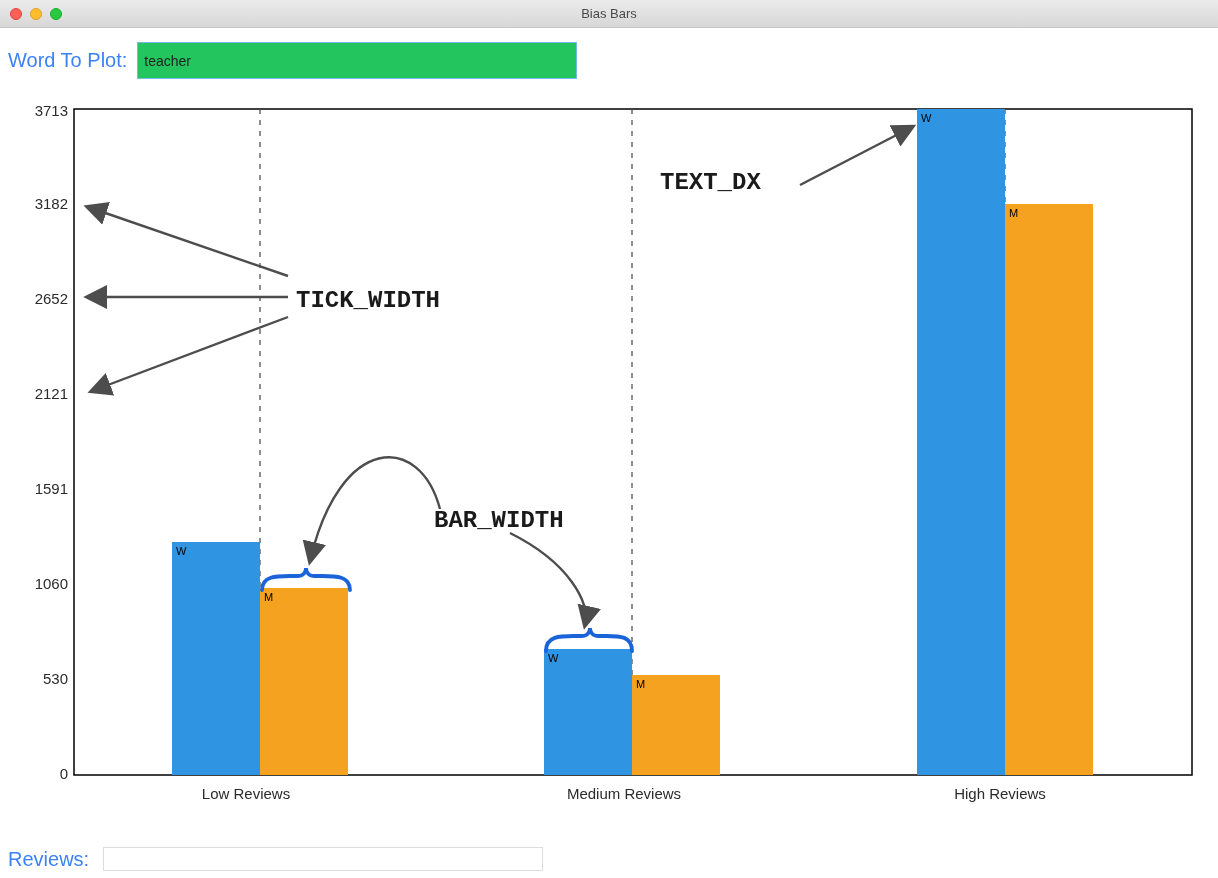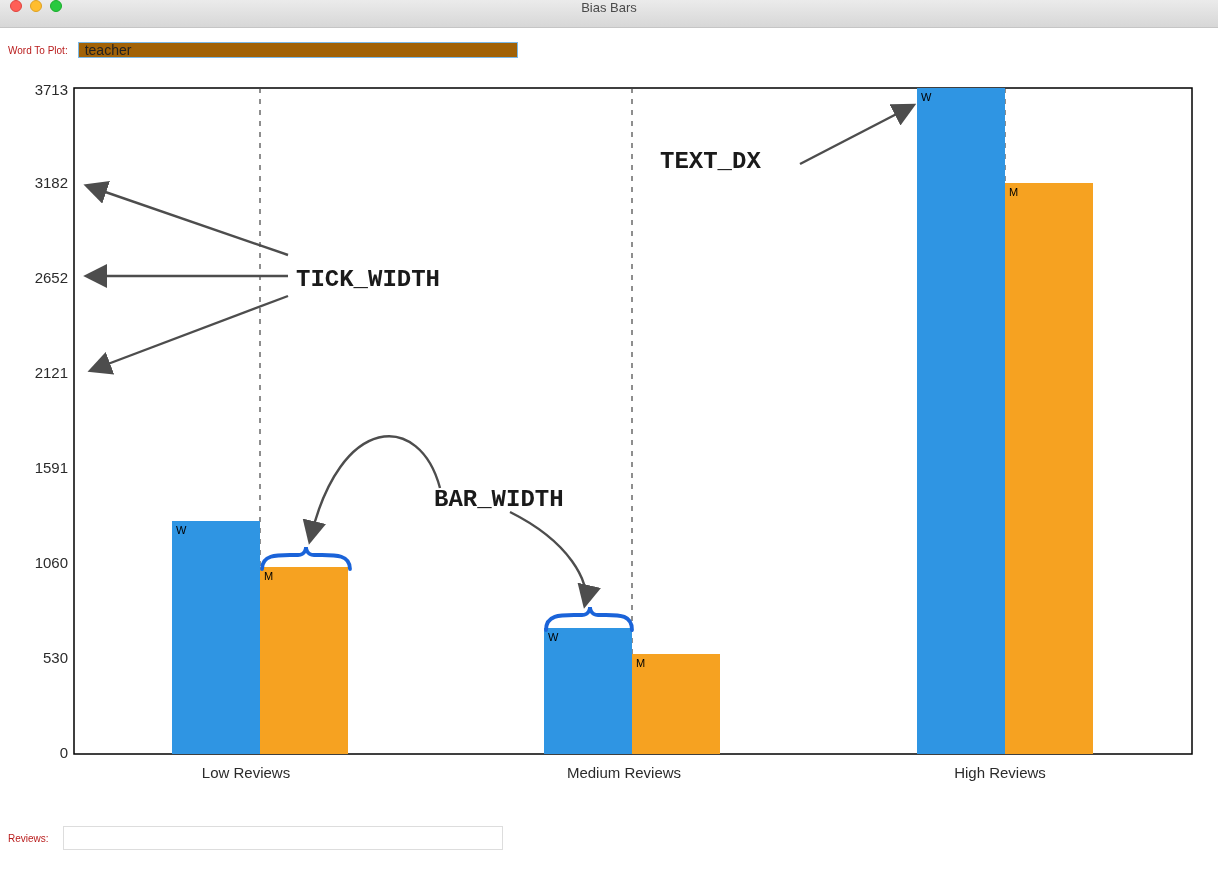--- a/index.html
+++ b/index.html
@@ -8,21 +8,22 @@
       background: #f5f5f5;
       width: 1218px;
       height: 878px;
       overflow: hidden;
     }
     .titlebar {
       height: 28px;
       background: linear-gradient(to bottom, #ebebeb, #d7d7d7);
       border-bottom: 1px solid #c5c5c5;
       display: flex;
-      padding: 0 8px;
+      align-items: center;
+      padding: 12px 8px;
       position: relative;
     }
     .traffic-lights {
       display: flex;
       gap: 8px;
       position: absolute;
       left: 10px;
       align-items: center;
     }
     .tl { width: 12px; height: 12px; border-radius: 50%; }
@@ -39,28 +40,28 @@
       height: calc(878px - 28px);
       padding: 0;
     }
     .field-row {
       display: flex;
       align-items: center;
       padding: 14px 8px 8px 8px;
       gap: 10px;
     }
     .field-label {
-      font-size: 10px;
-      color: #b91c1c;
+      font-size: 20px;
+      color: #3b82f6;
     }
     .text-input {
       width: 440px;
-      height: 16px;
+      height: 37px;
       border: 1.5px solid #7ab8e8;
-      background: #a16207;
+      background: #22c55e;
       font-size: 14px;
       padding: 2px 6px;
       outline: none;
       color: #222;
     }
     .search-input {
       width: 440px;
       height: 24px;
       border: 1px solid #ddd;
       background: #fff;

